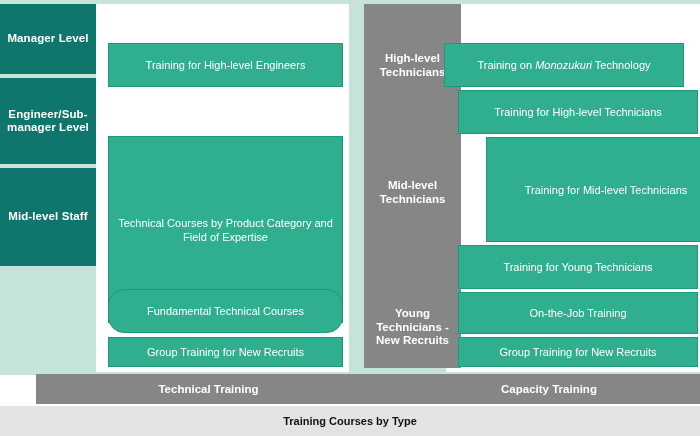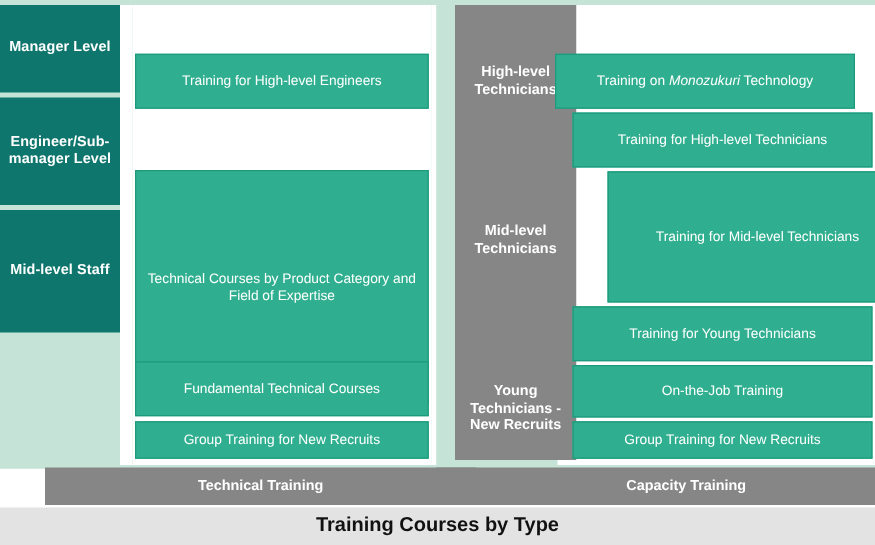--- a/index.html
+++ b/index.html
@@ -86,21 +86,21 @@
     align-items: center;
     justify-content: center;
     text-align: center;
     box-sizing: border-box;
   }
   .caption {
     position: absolute;
     background: #e3e3e3;
     color: #111111;
     font-weight: bold;
-    font-size: 16px;
+    font-size: 11px;
     display: flex;
     align-items: center;
     justify-content: center;
     text-align: center;
     box-sizing: border-box;
   }
 </style>
 </head>
 <body>
 
@@ -132,21 +132,21 @@
 
 
   <div class="tealbox" style="left:108px; top:43px; width:235px; height:44px;">
     <span>Training for High-level Engineers</span>
   </div>
 
   <div class="tealbox" style="left:108px; top:108px; width:235px; height:187px;margin-top:28px;">
     <span>Technical Courses by Product Category and Field of Expertise</span>
   </div>
 
-  <div class="tealbox" style="left:108px; top:289px; width:235px; height:44px;">
+  <div class="tealbox" style="left:108px; top:289px; width:235px; height:44px;border-radius:16px;">
     <span>Fundamental Technical Courses</span>
   </div>
 
   <div class="tealbox" style="left:108px; top:337px; width:235px; height:30px;">
     <span>Group Training for New Recruits</span>
   </div>
 
   <div class="gray-col" style="left:349px; top:4px; width:97px; height:364px;">
     <div class="gray-col-label" style="top:48px;">
       <span>High-level Technicians</span>

